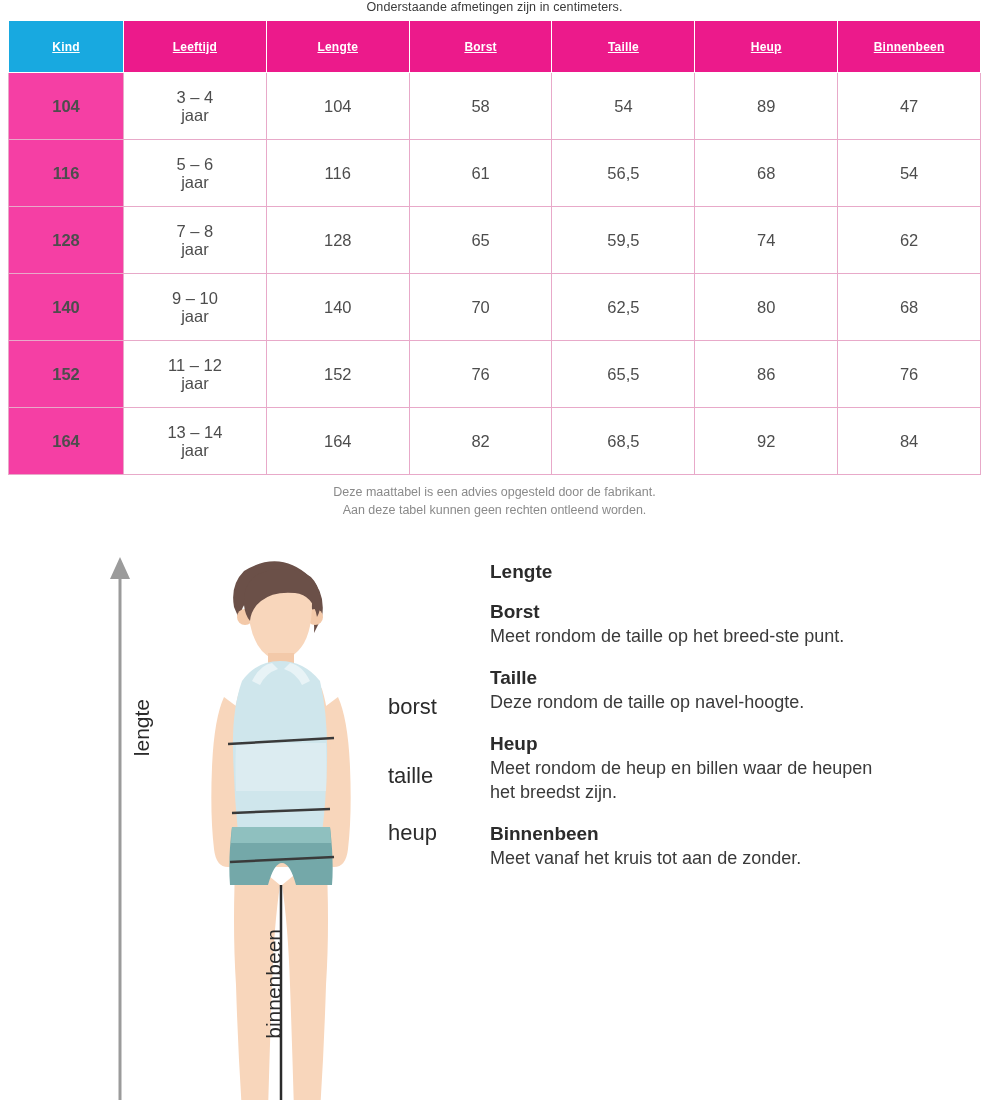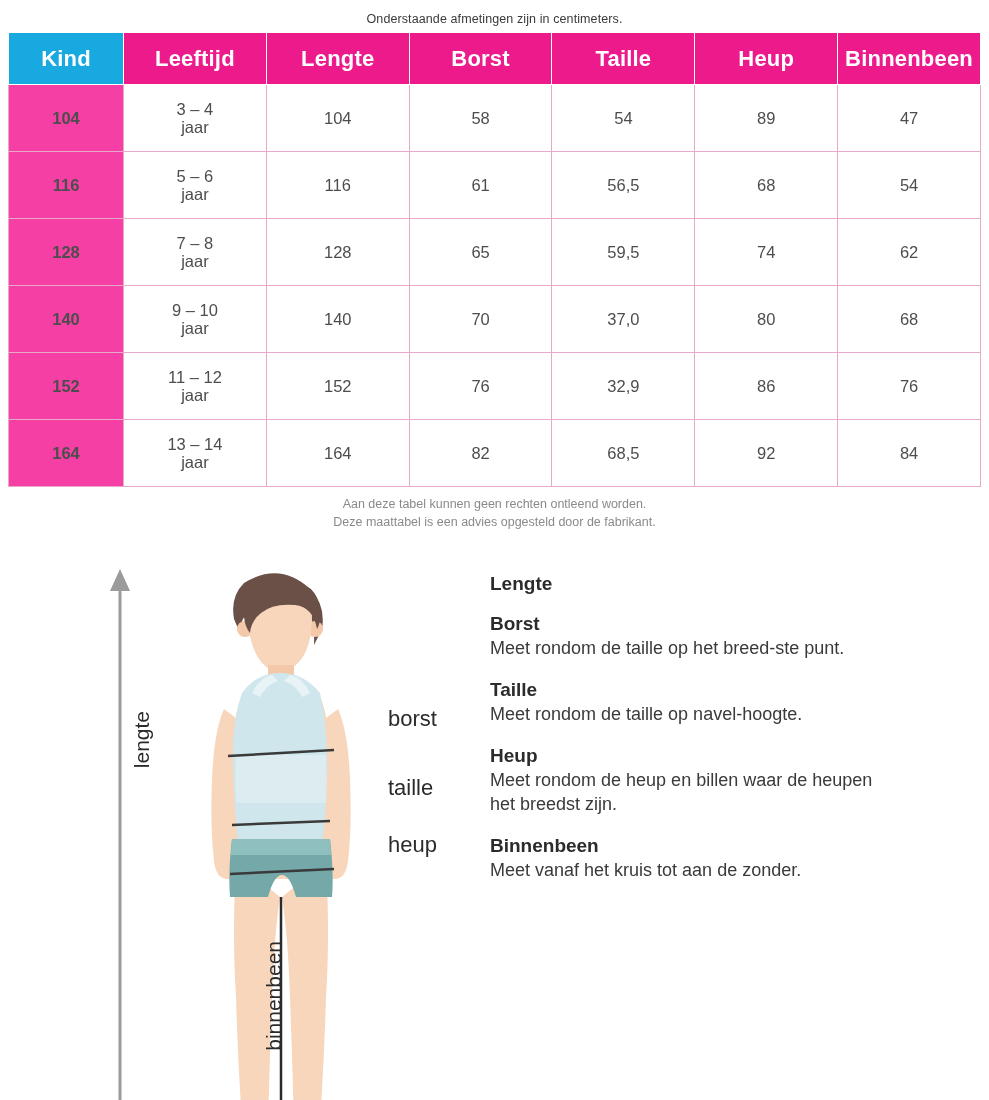--- a/index.html
+++ b/index.html
@@ -15,21 +15,21 @@
     position: relative;
     background: #ffffff;
     overflow: hidden;
   }
 
   
   .top-note {
     text-align: center;
     font-size: 12.5px;
     color: #3a3a3a;
-    padding-top: 12px;
+    padding-top: 0;
     padding-bottom: 6px;
     letter-spacing: .1px;
   }
 
   
   .table-wrap {
     padding: 0 8px;
   }
   table.size-table {
     width: 100%;
@@ -37,25 +37,26 @@
     table-layout: fixed;
   }
   table.size-table th,
   table.size-table td {
     border: 1px solid #e8a9c9;
     text-align: center;
     vertical-align: middle;
   }
   table.size-table thead th {
     color: #ffffff;
-    font-size: 22px;
+    font-size: 12px;
     font-weight: bold;
     height: 52px;
     border-color: #ffffff;
     letter-spacing: .2px;
+    text-decoration: underline;
   }
   th.head-kind { background: #18a9e0; width: 115px; }
   th.head-pink { background: #ec1a8b; }
 
   table.size-table tbody td {
     height: 67px;
     font-size: 16.5px;
     color: #4d4d4d;
   }
   td.col-kind {
@@ -184,55 +185,55 @@
           <td>62</td>
         </tr>
         <tr>
           <td class="col-kind">140</td>
           <td class="col-age">
             <span class="age-line">9 – 10</span>
             <span class="age-line">jaar</span>
           </td>
           <td>140</td>
           <td>70</td>
-          <td>37,0</td>
+          <td>62,5</td>
           <td>80</td>
           <td>68</td>
         </tr>
         <tr>
           <td class="col-kind">152</td>
           <td class="col-age">
             <span class="age-line">11 – 12</span>
             <span class="age-line">jaar</span>
           </td>
           <td>152</td>
           <td>76</td>
-          <td>32,9</td>
+          <td>65,5</td>
           <td>86</td>
           <td>76</td>
         </tr>
         <tr>
           <td class="col-kind">164</td>
           <td class="col-age">
             <span class="age-line">13 – 14</span>
             <span class="age-line">jaar</span>
           </td>
           <td>164</td>
           <td>82</td>
           <td>68,5</td>
           <td>92</td>
           <td>84</td>
         </tr>
       </tbody>
     </table>
   </div>
 
   <div class="footnotes">
+    <div>Deze maattabel is een advies opgesteld door de fabrikant.</div>
     <div>Aan deze tabel kunnen geen rechten ontleend worden.</div>
-    <div>Deze maattabel is een advies opgesteld door de fabrikant.</div>
   </div>
 
   <div class="lower">
 
     <div class="figure-col">
       <svg width="490" height="600" viewBox="0 0 490 600">
 
         <g stroke="#9b9b9b" stroke-width="3" fill="#9b9b9b">
           <line x1="120" y1="25" x2="120" y2="572"></line>
           <polygon points="120,8 110,30 130,30" stroke="none"></polygon>
@@ -296,21 +297,21 @@
     <div class="desc-col">
       <div class="desc-block">
         <div class="desc-title">Lengte</div>
       </div>
       <div class="desc-block">
         <div class="desc-title">Borst</div>
         <div class="desc-text">Meet rondom de taille op het breed-ste punt.</div>
       </div>
       <div class="desc-block">
         <div class="desc-title">Taille</div>
-        <div class="desc-text">Meet rondom de taille op navel-hoogte.</div>
+        <div class="desc-text">Deze rondom de taille op navel-hoogte.</div>
       </div>
       <div class="desc-block">
         <div class="desc-title">Heup</div>
         <div class="desc-text">Meet rondom de heup en billen waar de heupen het breedst zijn.</div>
       </div>
       <div class="desc-block">
         <div class="desc-title">Binnenbeen</div>
         <div class="desc-text">Meet vanaf het kruis tot aan de zonder.</div>
       </div>
     </div>

